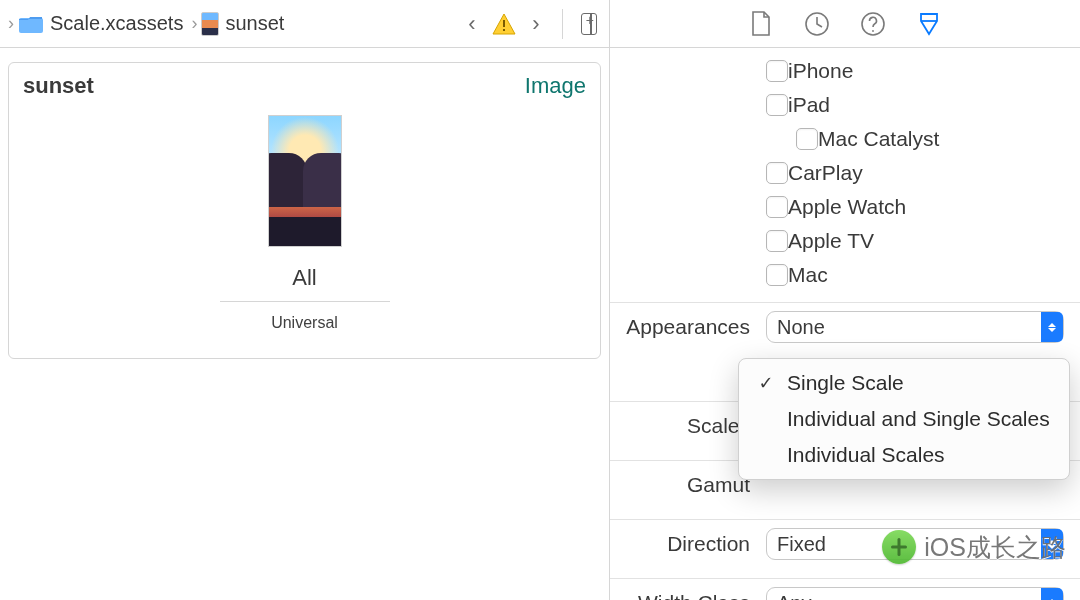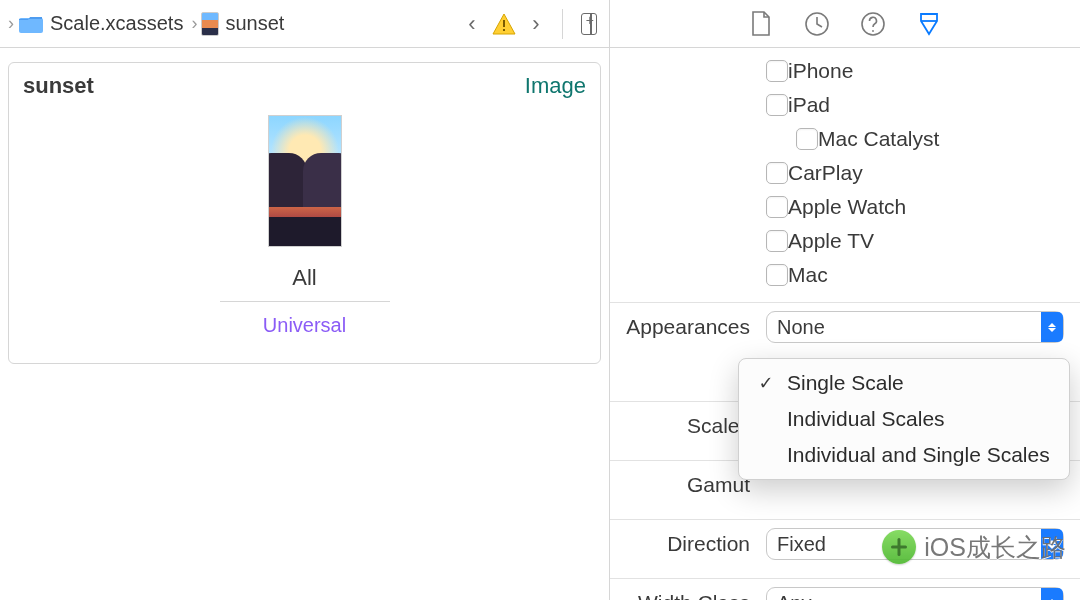--- a/index.html
+++ b/index.html
@@ -32,21 +32,21 @@
   .thumb { width:74px; height:132px; border:1px solid #d0d0d0; margin-top:6px; position:relative; overflow:hidden; }
   .thumb .sky { position:absolute; inset:0 0 62% 0; background:linear-gradient(#8dd6ff,#bfe8ff); }
   .thumb .glow { position:absolute; left:50%; transform:translateX(-50%); bottom:42%; width:80px; height:80px; border-radius:50%; background:radial-gradient(circle,#ffe9b3 0 28%, transparent 60%); }
   .thumb .sun { position:absolute; left:50%; transform:translateX(-50%); bottom:46%; width:20px; height:20px; background:#fff; border-radius:50%; }
   .thumb .hill-l { position:absolute; left:-6px; bottom:30%; width:44px; height:54px; background:#2d2438; border-radius:8px 18px 0 0; }
   .thumb .hill-r { position:absolute; right:-6px; bottom:30%; width:44px; height:54px; background:#3a2f48; border-radius:18px 8px 0 0; }
   .thumb .mid  { position:absolute; inset:62% 0 22% 0; background:linear-gradient(#e9804a,#b04a44); }
   .thumb .fg   { position:absolute; inset:78% 0 0 0; background:#1e1a2b; }
   .slot-label { margin-top:18px; font-size:22px; color:#3a3a3a; }
   .slot-div  { width:170px; height:1px; background:#d6d6d6; margin-top:10px; }
-  .slot-sub  { margin-top:12px; font-size:20px; color:#8b5cf6; }
+  .slot-sub  { margin-top:12px; font-size:16px; color:#404040; }
 
   
   .tabstrip { height:48px; border-bottom:1px solid #d6d6d6; display:flex; align-items:center; justify-content:center; gap:28px; }
   .tabstrip .tab { width:28px; height:28px; display:flex; align-items:center; justify-content:center; color:#7a7a7a; }
   .tabstrip .tab.active svg { stroke:#0a7bff; fill:#0a7bff; }
 
   .inspector { padding-top:6px; font-size:21px; color:#3a3a3a; }
   .dev-list { padding-left:156px; padding-right:16px; }
   .dev-row { display:flex; align-items:center; padding:5px 0; }
   .dev-row.indent { margin-left:30px; }
@@ -244,25 +244,25 @@
 
     </div>
 
     <div class="popup">
       <div class="item">
           <span class="tick">✓</span>
           <span>Single Scale</span>
         </div>
       <div class="item">
           <span class="tick"></span>
-          <span>Individual Scales</span>
+          <span>Individual and Single Scales</span>
         </div>
       <div class="item">
           <span class="tick"></span>
-          <span>Individual and Single Scales</span>
+          <span>Individual Scales</span>
         </div>
     </div>
 
     <div class="watermark">
       <span class="wm-badge"></span>
       <span class="wm-text">iOS成长之路</span>
     </div>
   </div>
 </div>
 

